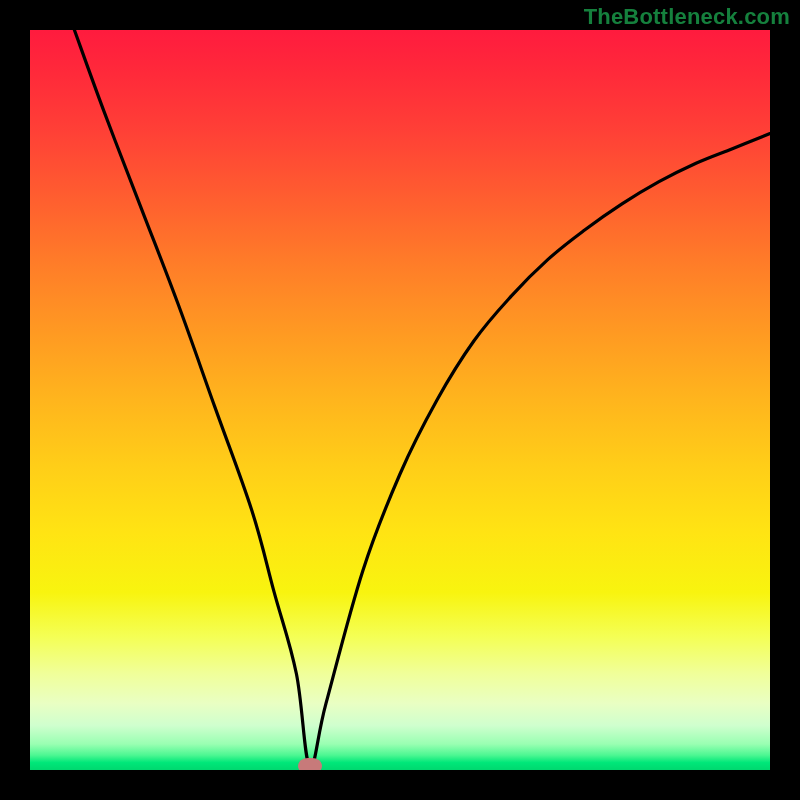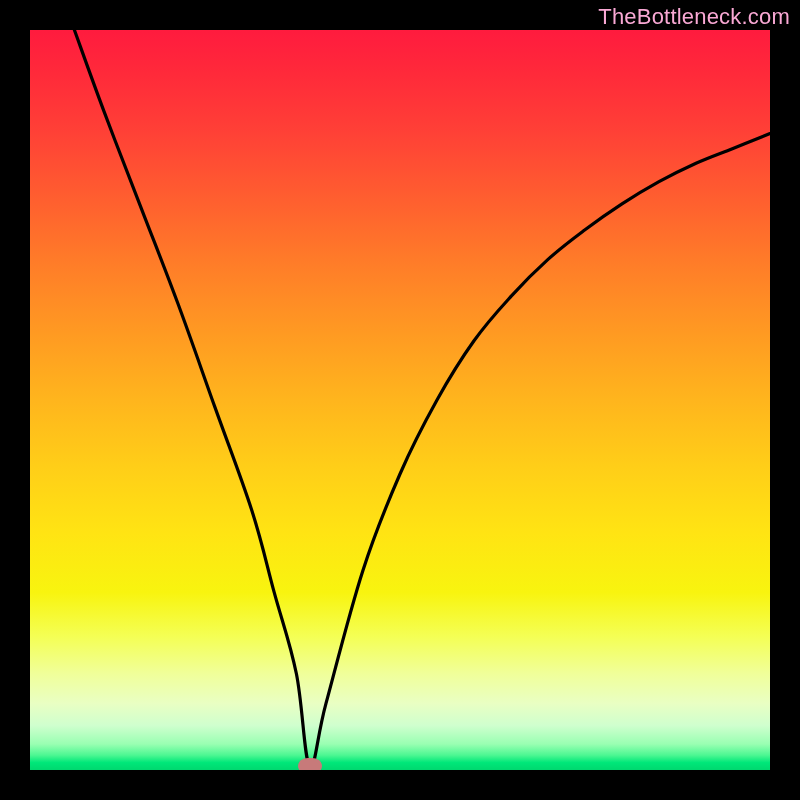--- a/index.html
+++ b/index.html
@@ -50,22 +50,22 @@
     border-radius: 10px / 8px;
     background: #c77a7a;
     transform: translate(-50%, -50%);
   }
   .attribution {
     position: absolute;
     top: 4px;
     right: 10px;
     font-family: Arial, Helvetica, sans-serif;
     font-size: 22px;
-    font-weight: 400;
-    color: #f9a8d4;
+    font-weight: 700;
+    color: #15803d;
     letter-spacing: 0.2px;
   }
 </style>
 </head>
 <body>
 
 <div class="frame">
   <div class="attribution">TheBottleneck.com</div>
   <div class="plot">
     <div class="gradient"></div>

